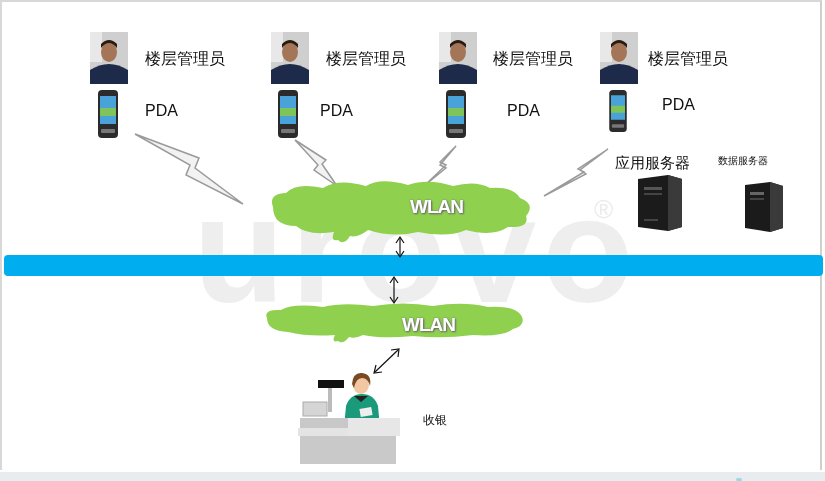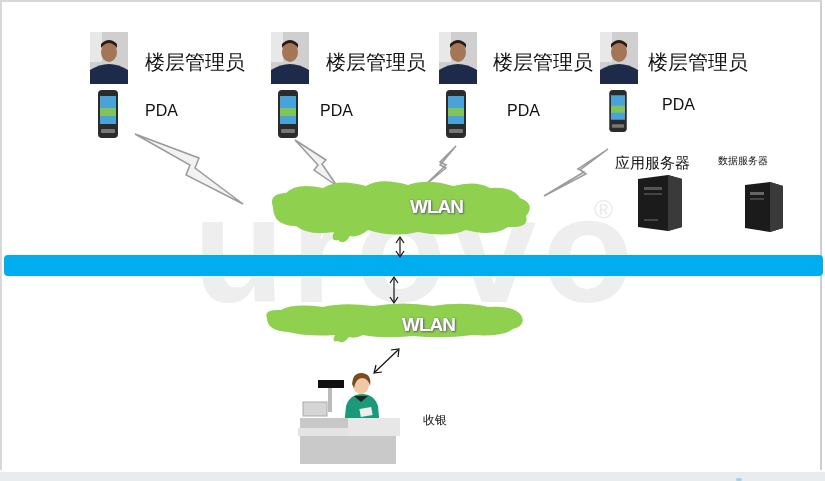--- a/index.html
+++ b/index.html
@@ -2,21 +2,21 @@
 <html><head>
 <meta charset="utf-8">
 <style>
   html, body { margin:0; padding:0; }
   body { width:825px; height:481px; position:relative; overflow:hidden; background:#ffffff; font-family:"Liberation Sans","DejaVu Sans",sans-serif; }
   .frame { position:absolute; left:0; top:0; width:822px; height:470px; border-left:2px solid #d8d8d8; border-top:2px solid #d8d8d8; border-right:2px solid #cfcfcf; box-sizing:border-box; }
   .bottom-bar { position:absolute; left:0; top:472px; width:825px; height:9px; background:#e9ecef; }
   .watermark { position:absolute; left:193px; top:175px; font-size:150px; font-weight:bold; color:#eeeeee; letter-spacing:6px; line-height:1; font-family:Liberation Sans, sans-serif;text-align:center; }
   .watermark-r { position:absolute; left:594px; top:194px; font-size:26px; color:#eaeaea; font-family:"Liberation Sans",sans-serif; }
   .abs { position:absolute; }
-  .label { position:absolute; font-size:20px; color:#111; white-space:nowrap; }
+  .label { position:absolute; font-size:16px; color:#111; white-space:nowrap; }
   .pda-label { font-size:16px;text-align:right; }
   .avatar { position:absolute; width:38px; height:52px; }
   .pda { position:absolute; width:22px; height:48px; }
   .server { position:absolute; }
   .backbone { position:absolute; left:4px; top:255px; width:819px; height:21px; background:#00aeef; border-radius:4px; }
   .cloud-text { position:absolute; color:#fff; font-weight:bold; font-size:19px; text-shadow:0 0 2px #777, 1px 1px 2px #666; letter-spacing:-1px;margin-left:48px; }
   svg { overflow:visible; }
 </style>
 </head>
 <body>

